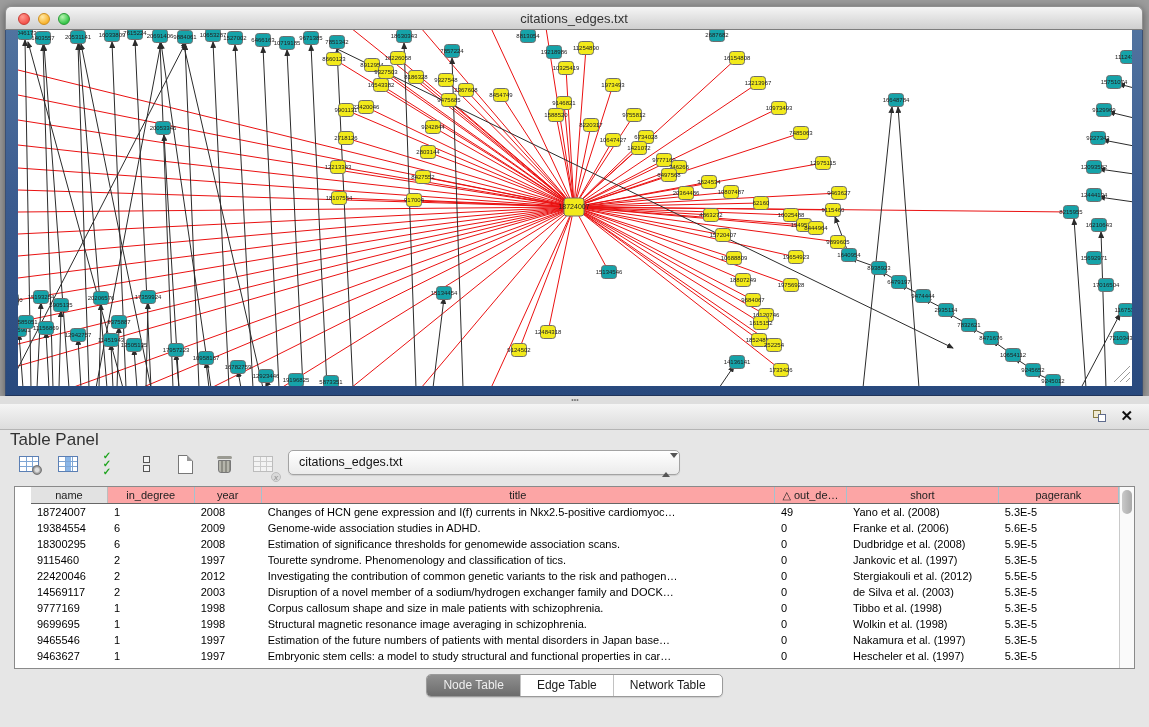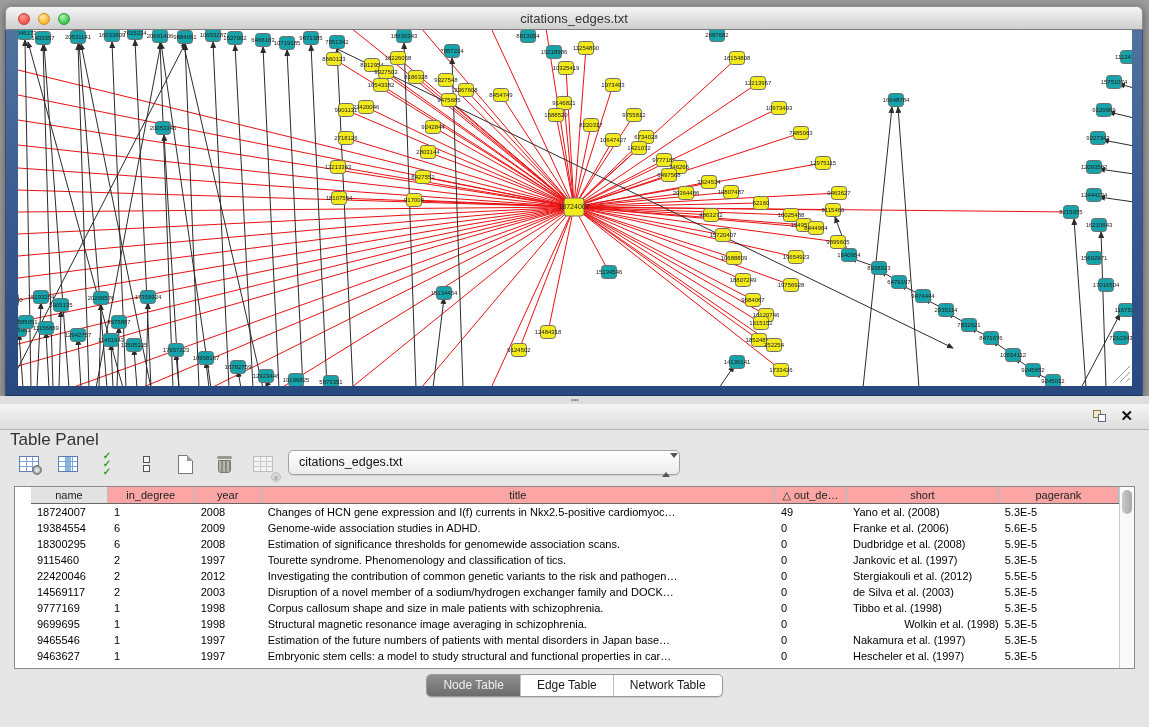--- a/index.html
+++ b/index.html
@@ -678,21 +678,21 @@
             <div class="tcell" style="width: 73px;">0</div>
             <div class="tcell" style="width: 154px;">Tibbo et al. (1998)</div>
             <div class="tcell" style="width: 122px;">5.3E-5</div>
           </div>
           <div class="trow">
             <div class="tcell" style="width: 78px;">9699695</div>
             <div class="tcell" style="width: 88px;">1</div>
             <div class="tcell" style="width: 68px;">1998</div>
             <div class="tcell" style="width: 521px;">Structural magnetic resonance image averaging in schizophrenia.</div>
             <div class="tcell" style="width: 73px;">0</div>
-            <div class="tcell" style="width: 154px; text-align: right;">Wolkin et al. (1998)</div>
+            <div class="tcell" style="width: 154px;">Wolkin et al. (1998)</div>
             <div class="tcell" style="width: 122px;">5.3E-5</div>
           </div>
           <div class="trow">
             <div class="tcell" style="width: 78px;">9465546</div>
             <div class="tcell" style="width: 88px;">1</div>
             <div class="tcell" style="width: 68px;">1997</div>
             <div class="tcell" style="width: 521px;">Estimation of the future numbers of patients with mental disorders in Japan base…</div>
             <div class="tcell" style="width: 73px;">0</div>
             <div class="tcell" style="width: 154px;">Nakamura et al. (1997)</div>
             <div class="tcell" style="width: 122px;">5.3E-5</div>

